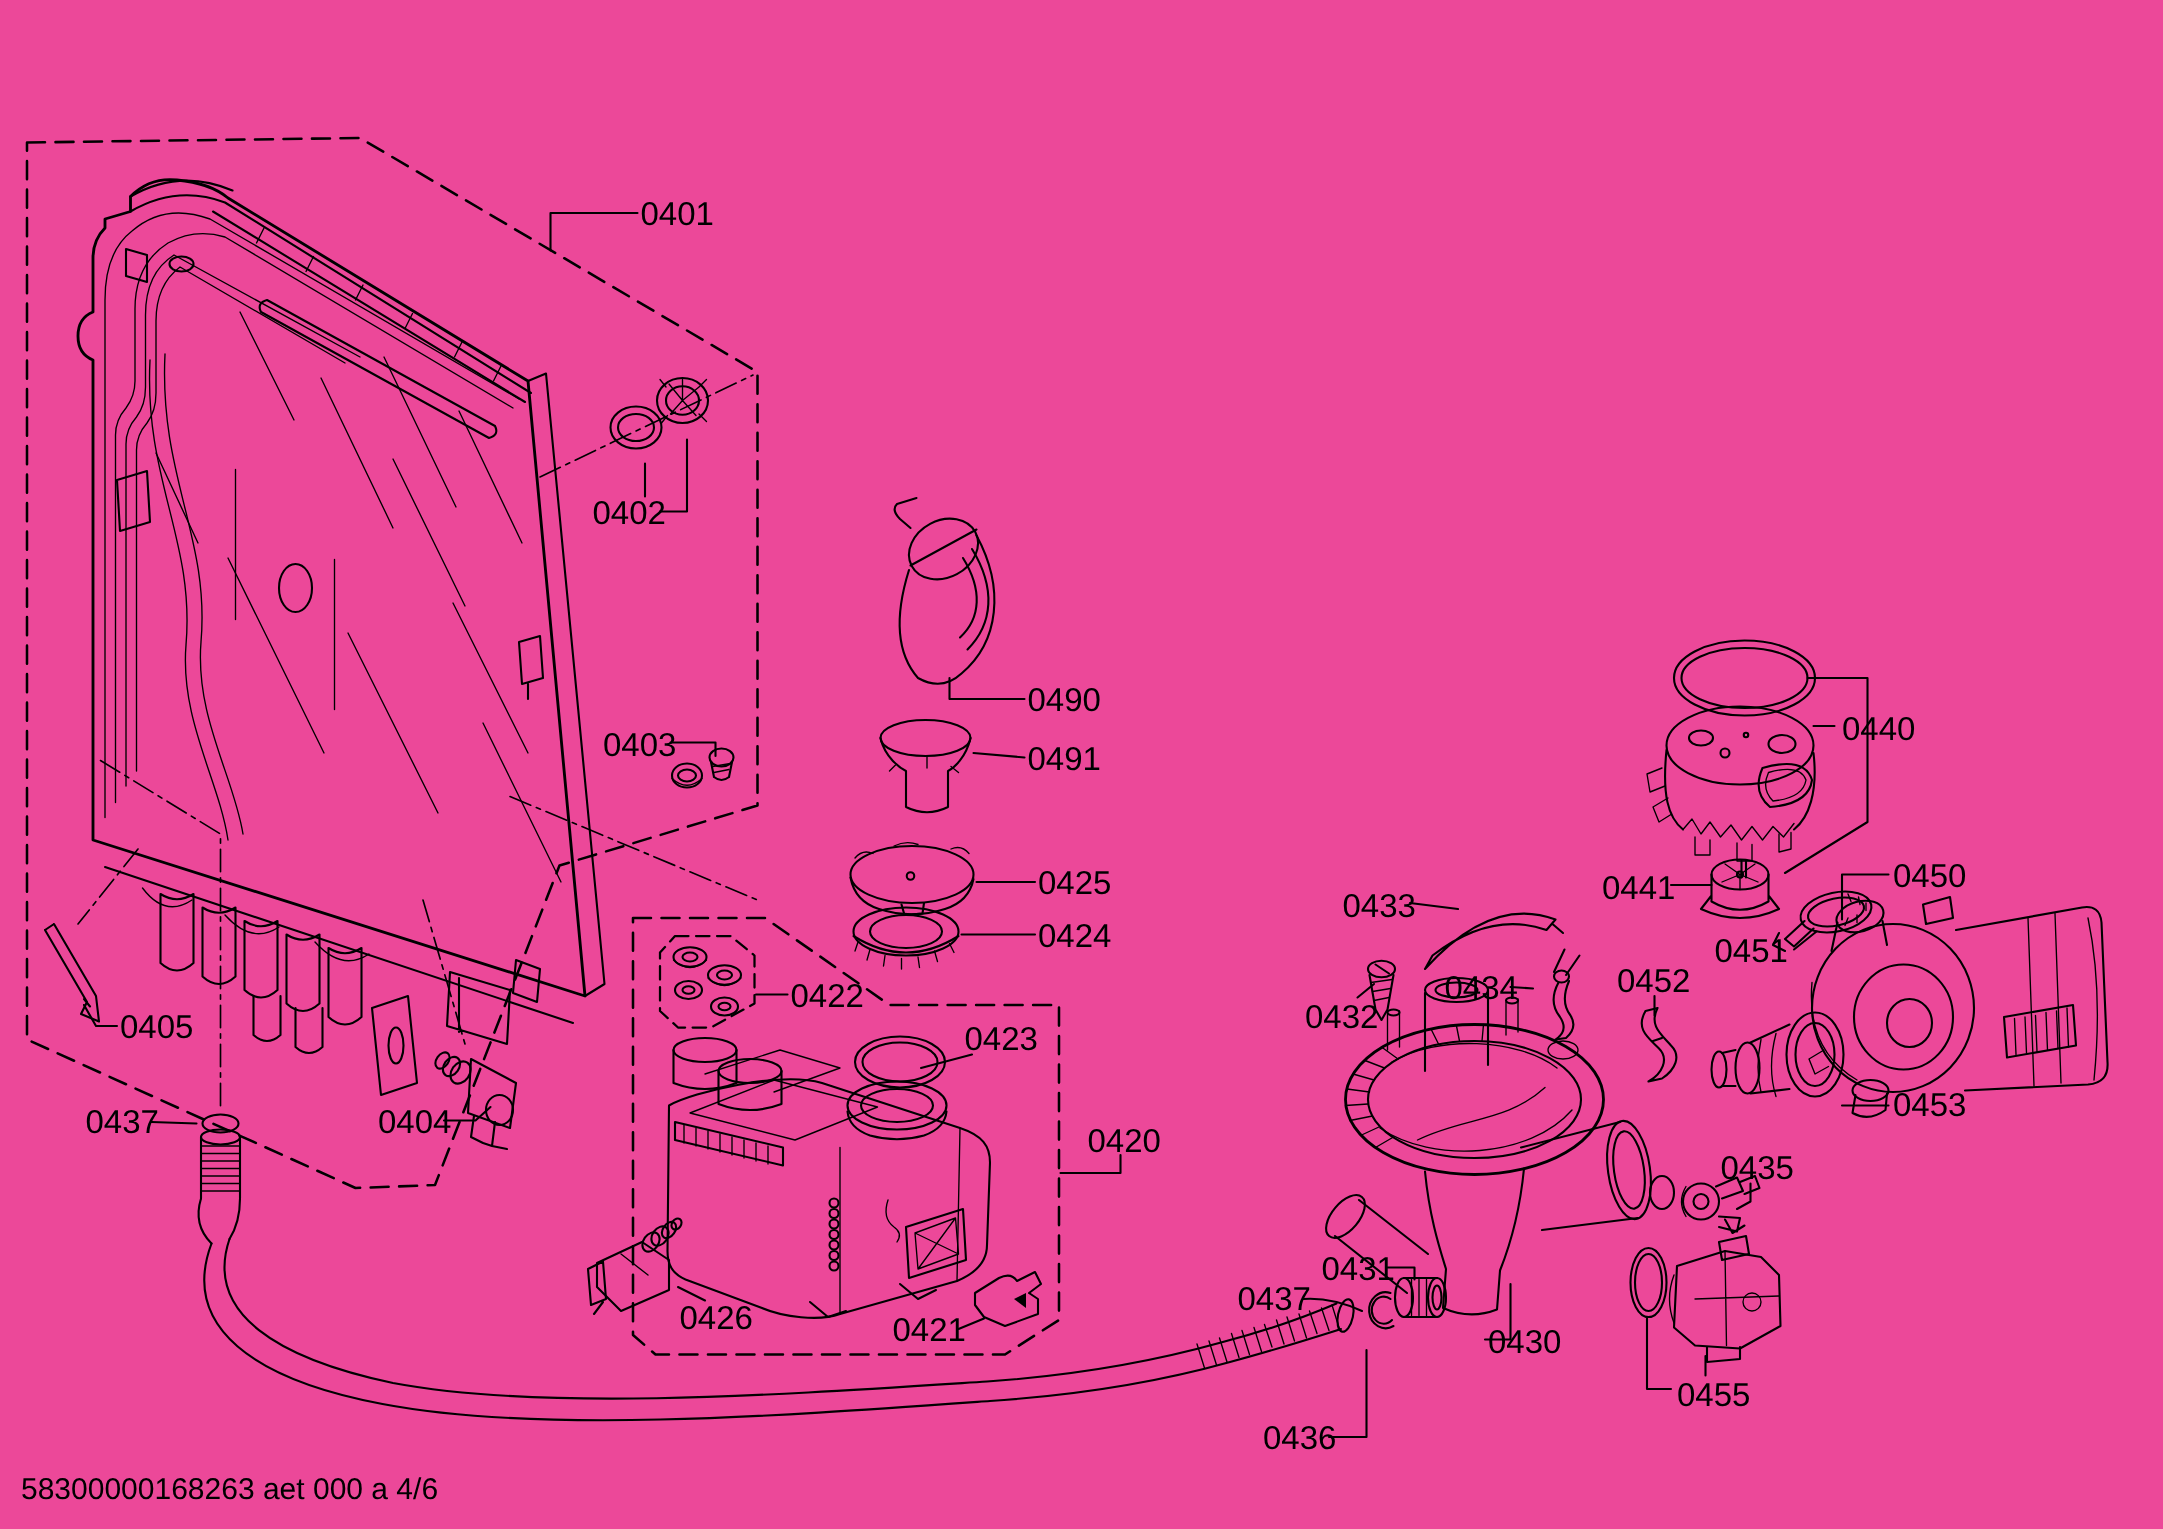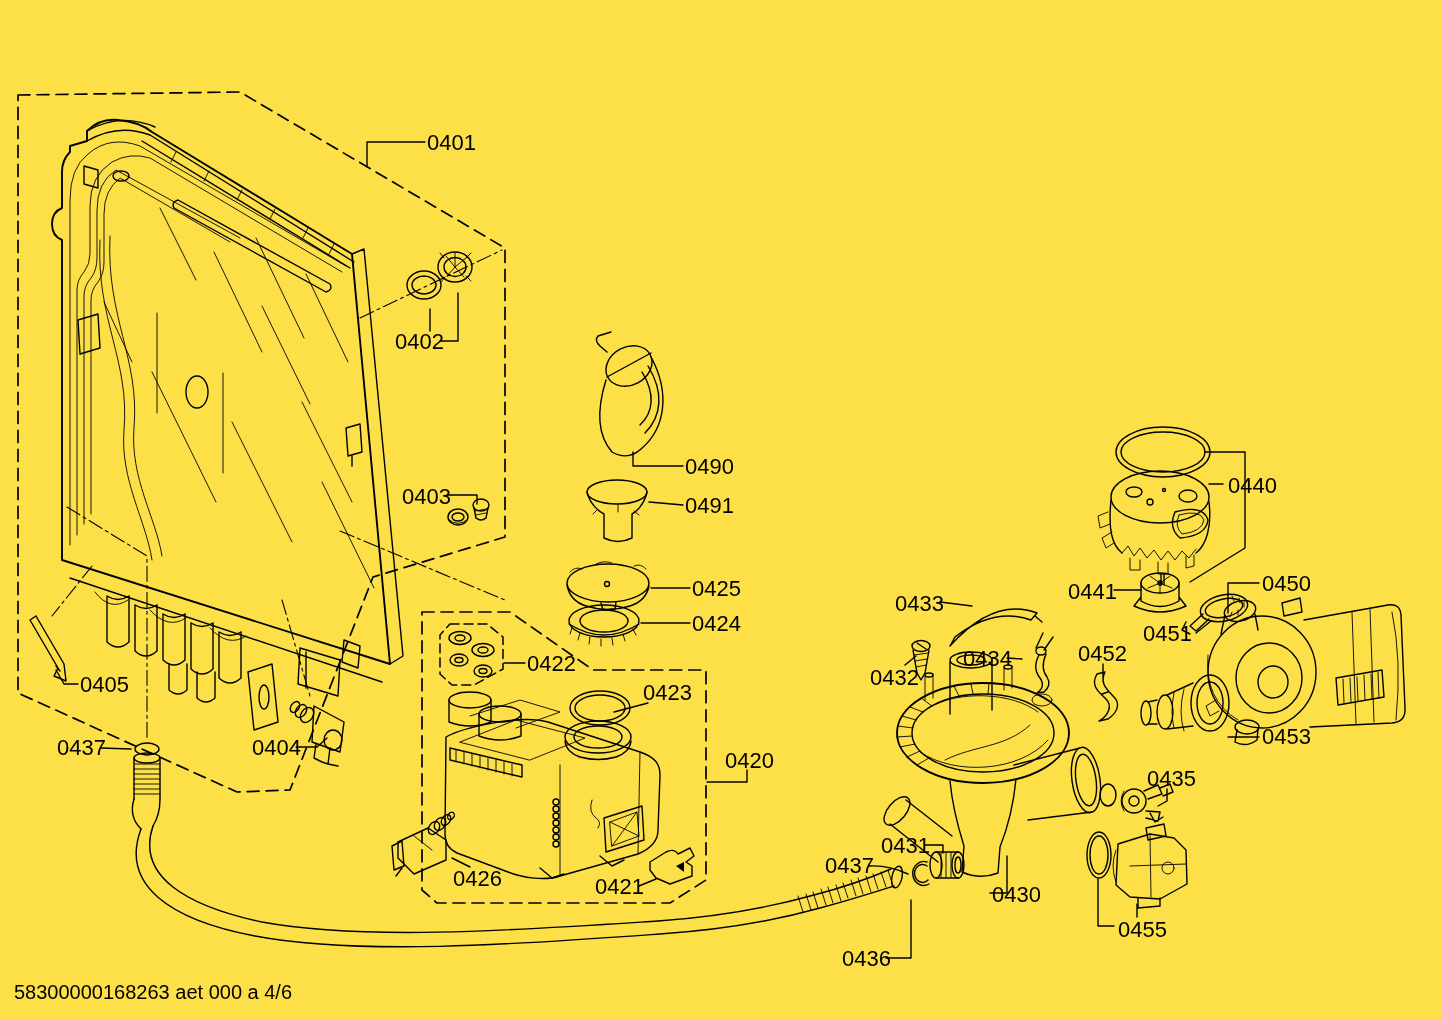--- a/index.html
+++ b/index.html
@@ -1,16 +1,16 @@
 <!DOCTYPE html>
 <html><head>
 <meta charset="utf-8">
 <style>
   html,body{margin:0;padding:0;background:#ffffff;}
-  .stage{position:relative;width:1442px;height:1019px;background:#fde047;overflow:hidden;
+  .stage{position:relative;width:1442px;height:1019px;background:#ec4899;overflow:hidden;
          font-family:"Liberation Sans",sans-serif;text-decoration:underline;}
   svg{position:absolute;left:0;top:0;}
   svg path,svg ellipse,svg circle,svg line,svg polyline,svg polygon{
     stroke:#000;fill:none;stroke-width:1.4;stroke-linecap:round;stroke-linejoin:round;}
   .box{stroke-width:1.7;stroke-dasharray:12 7;}
   .subbox{stroke-width:1.5;stroke-dasharray:9 5;}
   .chain{stroke-width:1.1;stroke-dasharray:15 4 3 4;}
   .leader{stroke-width:1.15;}
   .thin{stroke-width:0.9;}
   .heavy{stroke-width:1.9;}

